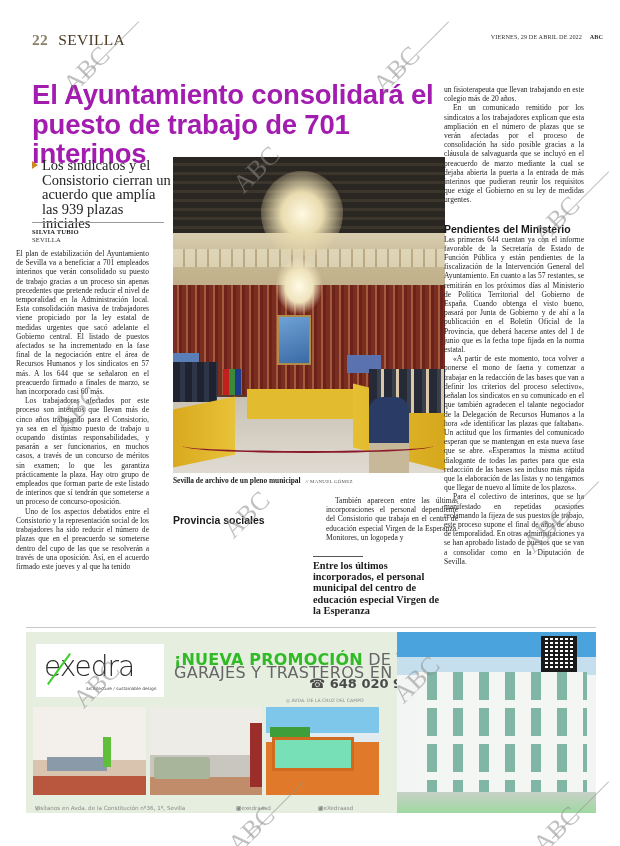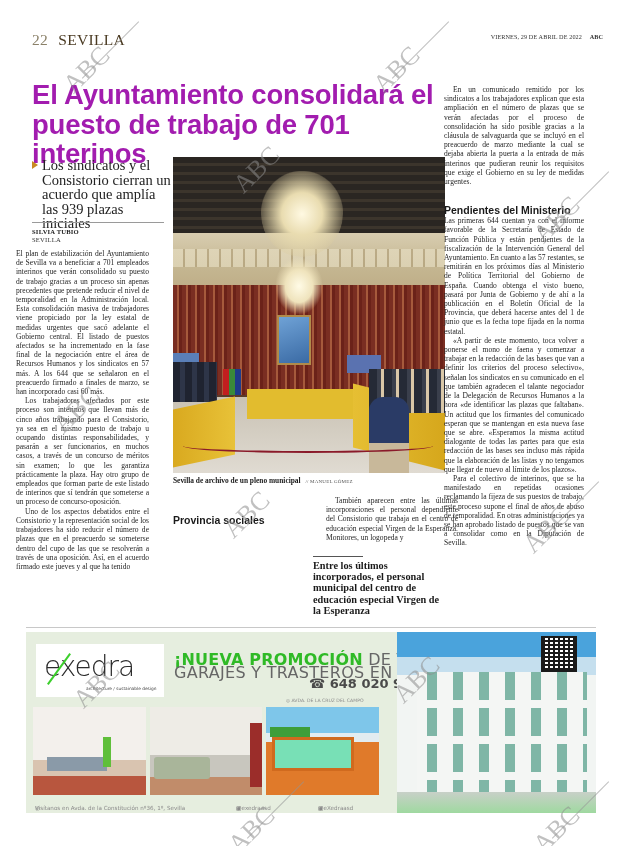--- a/index.html
+++ b/index.html
@@ -1,20 +1,20 @@
 <!DOCTYPE html>
 <html><head>
 <meta charset="utf-8">
 <style>
   * { box-sizing: border-box; margin: 0; padding: 0; }
   html, body { width: 620px; height: 846px; background: #ffffff; overflow: hidden; }
   body { position: relative; font-family: "DejaVu Serif", serif; color: #1a1a1a; }
 
   .header-section { position: absolute; left: 32px; top: 31px; font-family: "Liberation Serif", serif; font-size: 15.5px; letter-spacing: 0.3px; }
-  .header-section .page-num { color: #8a8068; margin-right: 6px; }
+  .header-section .page-num { color: #8a8068; margin-right: 6px; font-weight: bold; }
   .header-section .section-name { color: #4a3a22; }
   .header-date { position: absolute; right: 17px; top: 33px; font-family: "Liberation Serif", serif; font-size: 6.2px; color: #333; letter-spacing: 0.1px; }
   .header-date .brand { margin-left: 6px; font-weight: bold; }
 
   .headline { position: absolute; left: 32px; top: 80px; width: 420px; font-family: Liberation Sans, sans-serif; font-weight: bold; font-size: 27.5px; line-height: 29.5px; color: #a21caf; letter-spacing: -0.2px; }
 
   .subhead { position: absolute; left: 32px; top: 158px; width: 140px; font-family: "Liberation Serif", serif; font-size: 14.5px; line-height: 14.5px; color: #222; padding-left: 10px; }
   .subhead .arrow { position: absolute; left: 0; top: 3px; width: 0; height: 0; border-top: 4px solid transparent; border-bottom: 4px solid transparent; border-left: 6px solid #c98a22; }
 
   .byline-rule { position: absolute; left: 32px; top: 222px; width: 132px; height: 1px; background: #9a9a9a; }
@@ -152,20 +152,21 @@
   <div class="subtitle-h">Provincia sociales</div>
 </div>
 
 <div class="col col-2b">
   <p class="ind">También aparecen entre las últimas incorporaciones el personal dependiente del Consistorio que trabaja en el centro de educación especial Virgen de la Esperanza. Monitores, un logopeda y</p>
 </div>
 <div class="pullquote-rule"></div>
 <div class="pullquote">Entre los últimos incorporados, el personal municipal del centro de educación especial Virgen de la Esperanza</div>
 
 <div class="col col-3">
+  <p>un fisioterapeuta que llevan trabajando en este colegio más de 20 años.</p>
   <p class="ind">En un comunicado remitido por los sindicatos a los trabajadores explican que esta ampliación en el número de plazas que se verán afectadas por el proceso de consolidación ha sido posible gracias a la cláusula de salvaguarda que se incluyó en el preacuerdo de marzo mediante la cual se dejaba abierta la puerta a la entrada de más interinos que pudieran reunir los requisitos que exige el Gobierno en su ley de medidas urgentes.</p>
   <div class="subtitle-h">Pendientes del Ministerio</div>
   <p>Las primeras 644 cuentan ya con el informe favorable de la Secretaría de Estado de Función Pública y están pendientes de la fiscalización de la Intervención General del Ayuntamiento. En cuanto a las 57 restantes, se remitirán en los próximos días al Ministerio de Política Territorial del Gobierno de España. Cuando obtenga el visto bueno, pasará por Junta de Gobierno y de ahí a la publicación en el Boletín Oficial de la Provincia, que deberá hacerse antes del 1 de junio que es la fecha tope fijada en la norma estatal.</p>
   <p class="ind">«A partir de este momento, toca volver a ponerse el mono de faena y comenzar a trabajar en la redacción de las bases que van a definir los criterios del proceso selectivo», señalan los sindicatos en su comunicado en el que también agradecen el talante negociador de la Delegación de Recursos Humanos a la hora «de identificar las plazas que faltaban». Un actitud que los firmantes del comunicado esperan que se mantengan en esta nueva fase que se abre. «Esperamos la misma actitud dialogante de todas las partes para que esta redacción de las bases sea incluso más rápida que la elaboración de las listas y no tengamos que llegar de nuevo al límite de los plazos».</p>
   <p class="ind">Para el colectivo de interinos, que se ha manifestado en repetidas ocasiones reclamando la fijeza de sus puestos de trabajo, este proceso supone el final de años de abuso de temporalidad. En otras administraciones ya se han aprobado listado de puestos que se van a consolidar como en la Diputación de Sevilla.</p>
 </div>
 
 <div class="bottom-rule"></div>
 
 <div class="ad">

